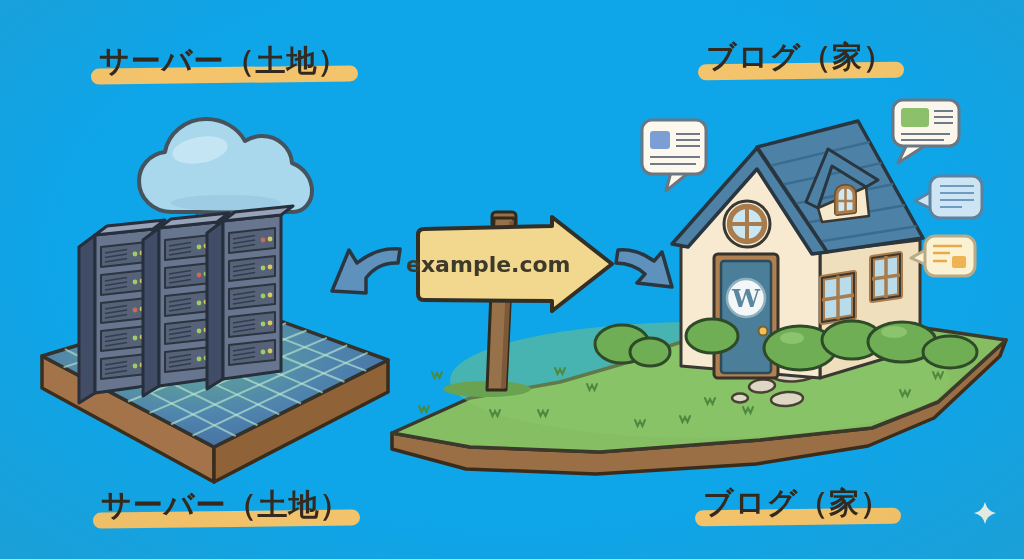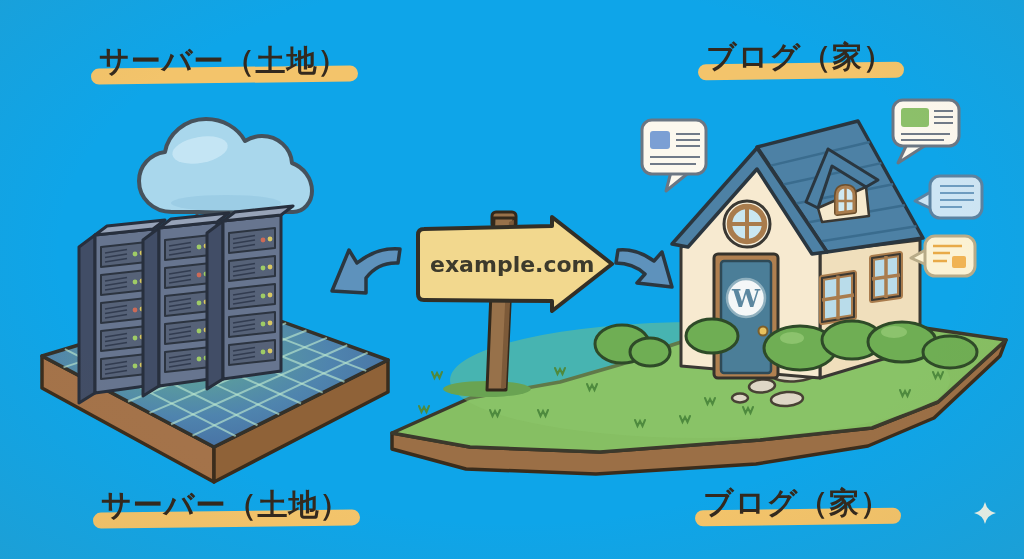--- a/index.html
+++ b/index.html
@@ -7,21 +7,21 @@
          background:#0ea5e9;font-family:"DejaVu Sans",sans-serif;}
   .stage .vignette{position:absolute;inset:0;pointer-events:none;
     background:radial-gradient(ellipse at 50% 45%, rgba(0,0,0,0) 62%, rgba(150,110,50,0.10) 100%);}
   svg{position:absolute;left:0;top:0;}
   .label{position:absolute;font-weight:700;color:#33291e;white-space:nowrap;line-height:1;}
   .label .txt{position:relative;z-index:1;letter-spacing:1px;}
   .label .hl{position:absolute;left:-8px;right:-10px;height:16px;bottom:-7px;
              background:#f3c46b;border-radius:9px;z-index:0;transform:rotate(-0.7deg);}
   .lbl-big{font-size:30px;}
   .lbl-mid{font-size:27px;}
-  .sign-text{position:absolute;left:430px;top:252px;width:150px;text-align:right;
+  .sign-text{position:absolute;left:406px;top:252px;width:150px;text-align:right;
              font-weight:700;font-size:22px;color:#3d3a2c;z-index:3;letter-spacing:0;}
 </style>
 </head>
 <body>
 
 <div class="stage">
 
 <svg width="1024" height="559" viewBox="0 0 1024 559">
   <defs>
     <radialGradient id="ptop" cx="42%" cy="38%" r="75%">

